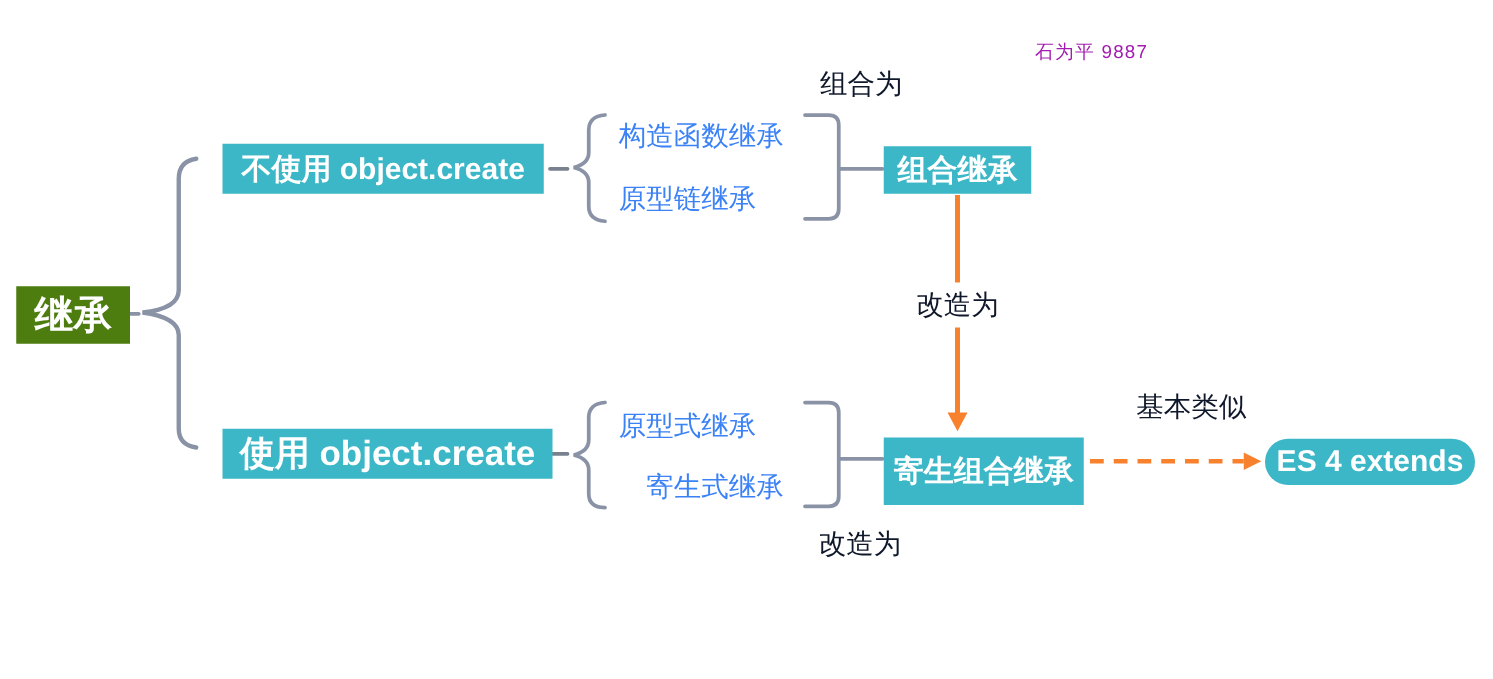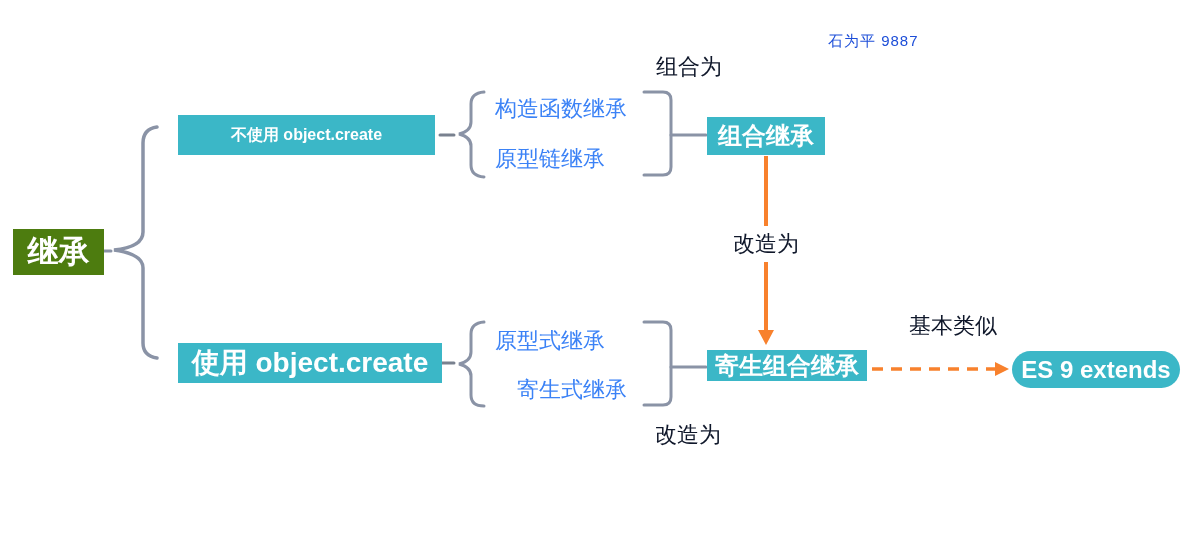--- a/index.html
+++ b/index.html
@@ -14,24 +14,24 @@
 
   .node {
     position:absolute;
     display:flex; align-items:center; justify-content:center;
     color:#ffffff; font-weight:bold; white-space:nowrap;
   }
   .teal   { background:#3bb7c7; }
   .orange { background:#4d7c0f; }
 
   .node-root   { left:13px;  top:229px; width:91px;  height:46px; font-size:31px; }
-  .node-b-top  { left:178px; top:115px; width:257px; height:40px; font-size:16px; }
+  .node-b-top  { left:178px; top:115px; width:257px; height:40px; font-size:24px; }
   .node-b-bot  { left:178px; top:343px; width:264px; height:40px; font-size:28px; }
   .node-r-top  { left:707px; top:117px; width:118px; height:38px; font-size:24px; }
-  .node-r-bot  { left:707px; top:350px; width:160px; height:31px; font-size:24px; }
+  .node-r-bot  { left:707px; top:350px; width:160px; height:54px; font-size:24px; }
   .node-es6    { left:1012px; top:351px; width:168px; height:37px; font-size:24px; border-radius:19px; }
 
   .leaf {
     position:absolute;
     font-size:22px; line-height:26px;
     color:#3b82f6; white-space:nowrap;
   }
   .leaf-1 { left:495px; top:96px;  }
   .leaf-2 { left:495px; top:146px; }
   .leaf-3 { left:495px; top:328px; }
@@ -42,21 +42,21 @@
     font-size:22px; color:#0f172a; white-space:nowrap;
     transform:translate(-50%,-50%);
   }
   .lbl-combine     { left:689px; top:67px;  }
   .lbl-trans-mid   { left:766px; top:244px; }
   .lbl-trans-bot   { left:688px; top:435px; }
   .lbl-similar     { left:953px; top:326px; }
 
   .watermark {
     position:absolute; left:828px; top:32px;
-    font-size:15px; color:#1d4ed8; letter-spacing:1px; white-space:nowrap;
+    font-size:15px; color:#a21caf; letter-spacing:1px; white-space:nowrap;
   }
 </style>
 </head>
 <body>
 
 <div class="canvas">
 
   <svg class="lines" viewBox="0 0 1194 543" xmlns="http://www.w3.org/2000/svg">
 
     <path d="M 101 251 H 111" stroke="#8a93a6" stroke-width="3" fill="none" stroke-linecap="round"></path>
@@ -83,21 +83,21 @@
   <div class="node orange node-root">继承</div>
 
   <div class="node teal node-b-top">不使用 object.create</div>
 
   <div class="node teal node-b-bot">使用 object.create</div>
 
   <div class="node teal node-r-top">组合继承</div>
 
   <div class="node teal node-r-bot">寄生组合继承</div>
 
-  <div class="node teal node-es6">ES 9 extends</div>
+  <div class="node teal node-es6">ES 4 extends</div>
 
   <div class="leaf leaf-1">构造函数继承</div>
   <div class="leaf leaf-3">原型式继承</div>
   <div class="leaf leaf-2">原型链继承</div>
   <div class="leaf leaf-4">寄生式继承</div>
 
   <div class="edge-label lbl-combine">组合为</div>
   <div class="edge-label lbl-trans-mid">改造为</div>
   <div class="edge-label lbl-trans-bot">改造为</div>
   <div class="edge-label lbl-similar">基本类似</div>

